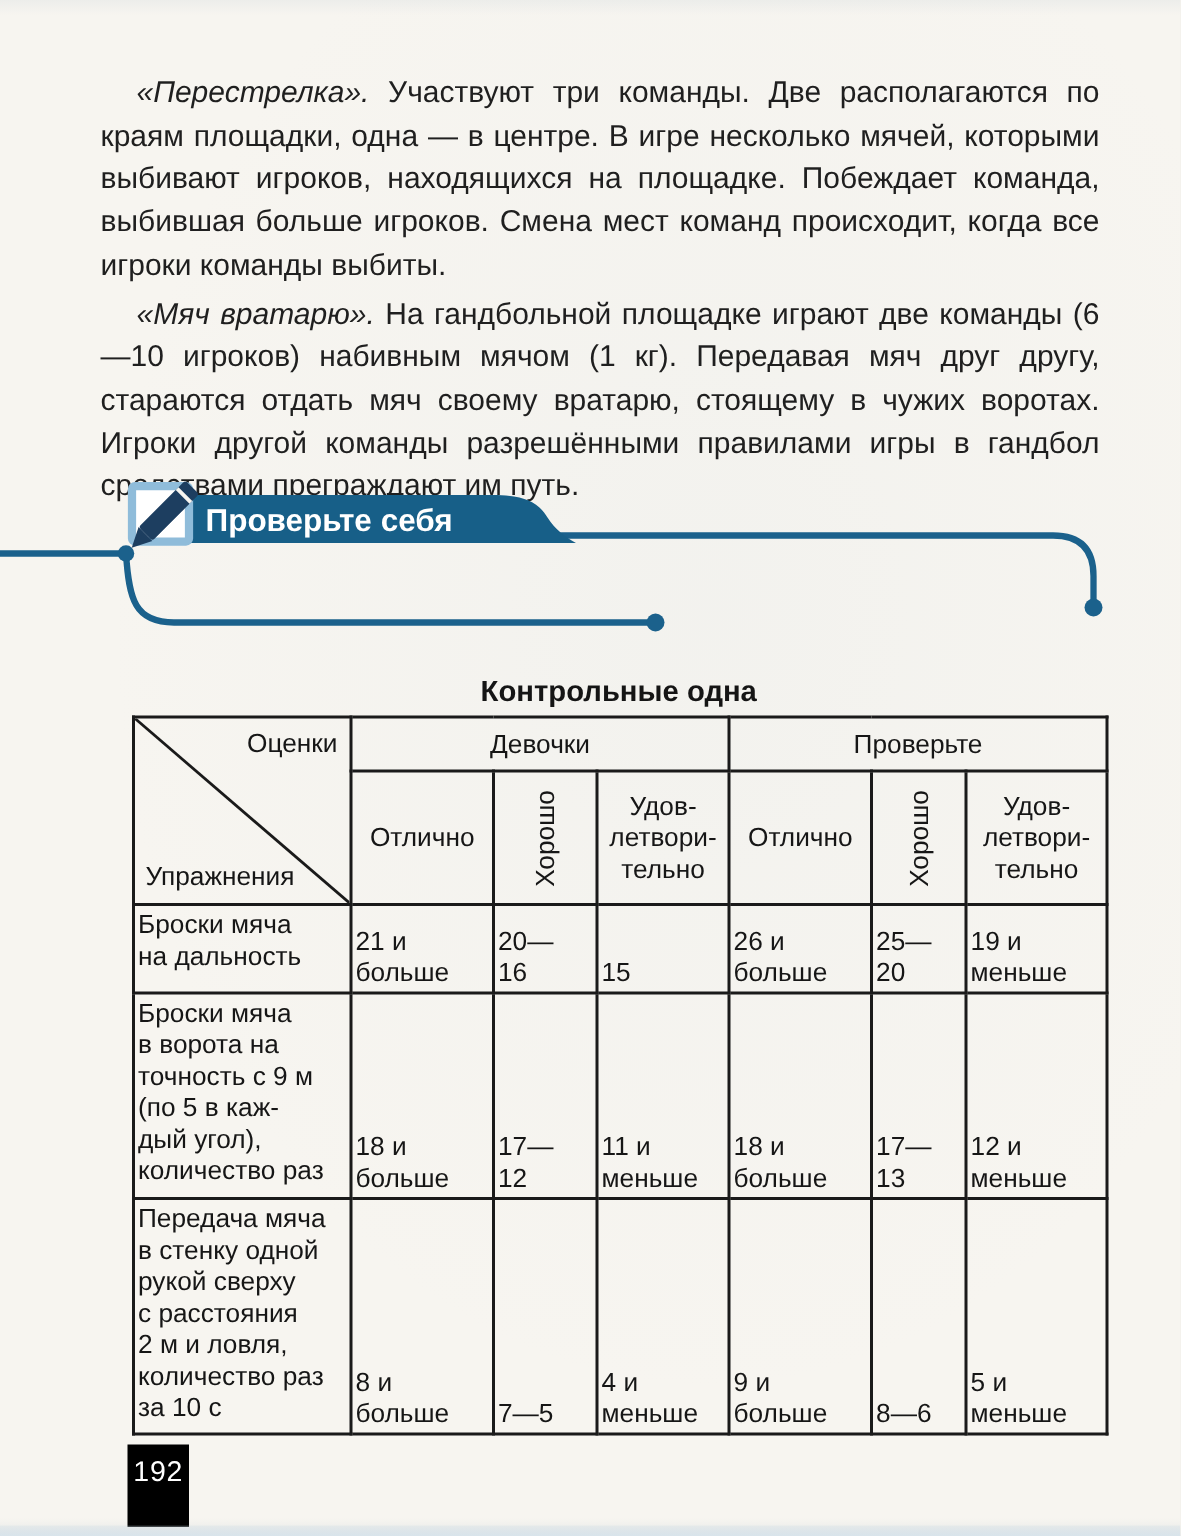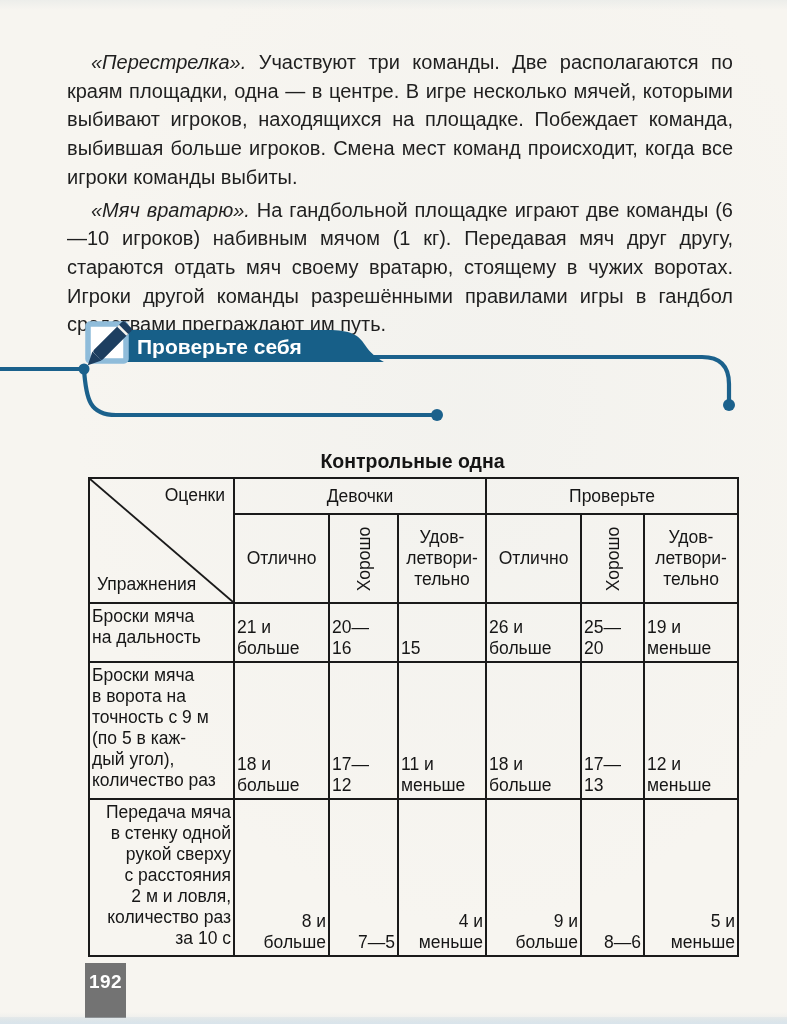--- a/index.html
+++ b/index.html
@@ -48,25 +48,25 @@
   tr.hB td{height:83px;text-align:center;vertical-align:middle;}
   td.rot{position:relative;}
   td.rot span{
     position:absolute;left:50%;top:50%;
     transform:translate(-50%,-50%) rotate(-90deg);white-space:nowrap;
   }
   td.exercise{vertical-align:top;text-align:left;padding:4px 4px 4px 7px;margin-left:15px;}
   td.val{vertical-align:bottom;text-align:left;padding:4px 3px 7px 10px;margin-top:46px;}
   tr.r1 td{height:53px;}
   tr.r2 td{height:131px;}
-  tr.r3 td{height:151px;text-align:right;}
+  tr.r3 td{height:151px;}
   .page-badge{
     position:absolute;left:85px;top:963px;width:41px;height:55px;
-    background:#737373;color:#ffffff;text-align:center;
-    font-weight:bold;font-size:19px;padding-top:0;
+    background:#000000;color:#ffffff;text-align:center;
+    font-weight:normal;font-size:19px;padding-top:0;
   }
   .page-badge span{display:block;margin-top:8px;letter-spacing:.5px;}
   .bottom-strip{
     position:absolute;left:0;right:0;bottom:0;height:7px;
     background:linear-gradient(180deg, rgba(198,214,224,.25), #d9e4eb);
   }
 </style>
 </head>
 <body>
 

